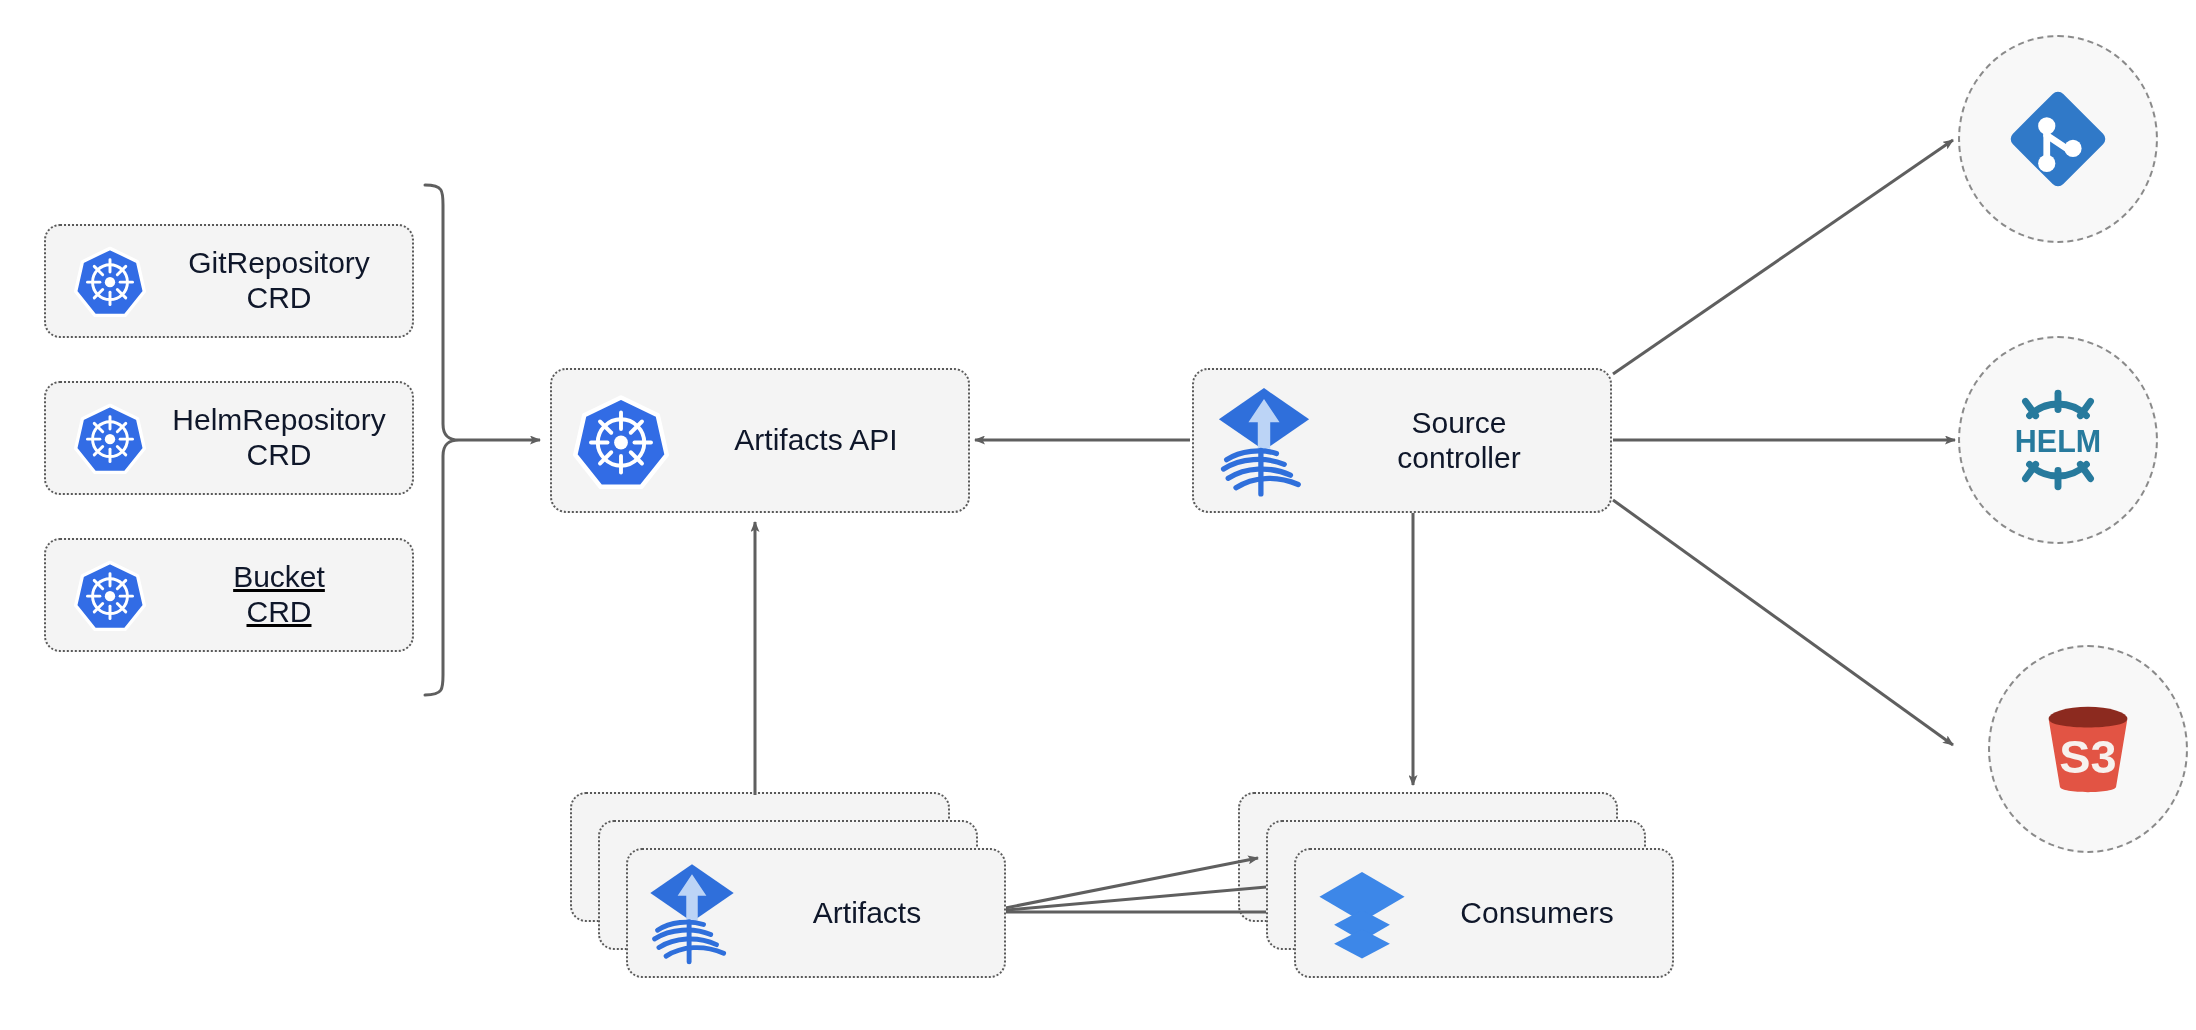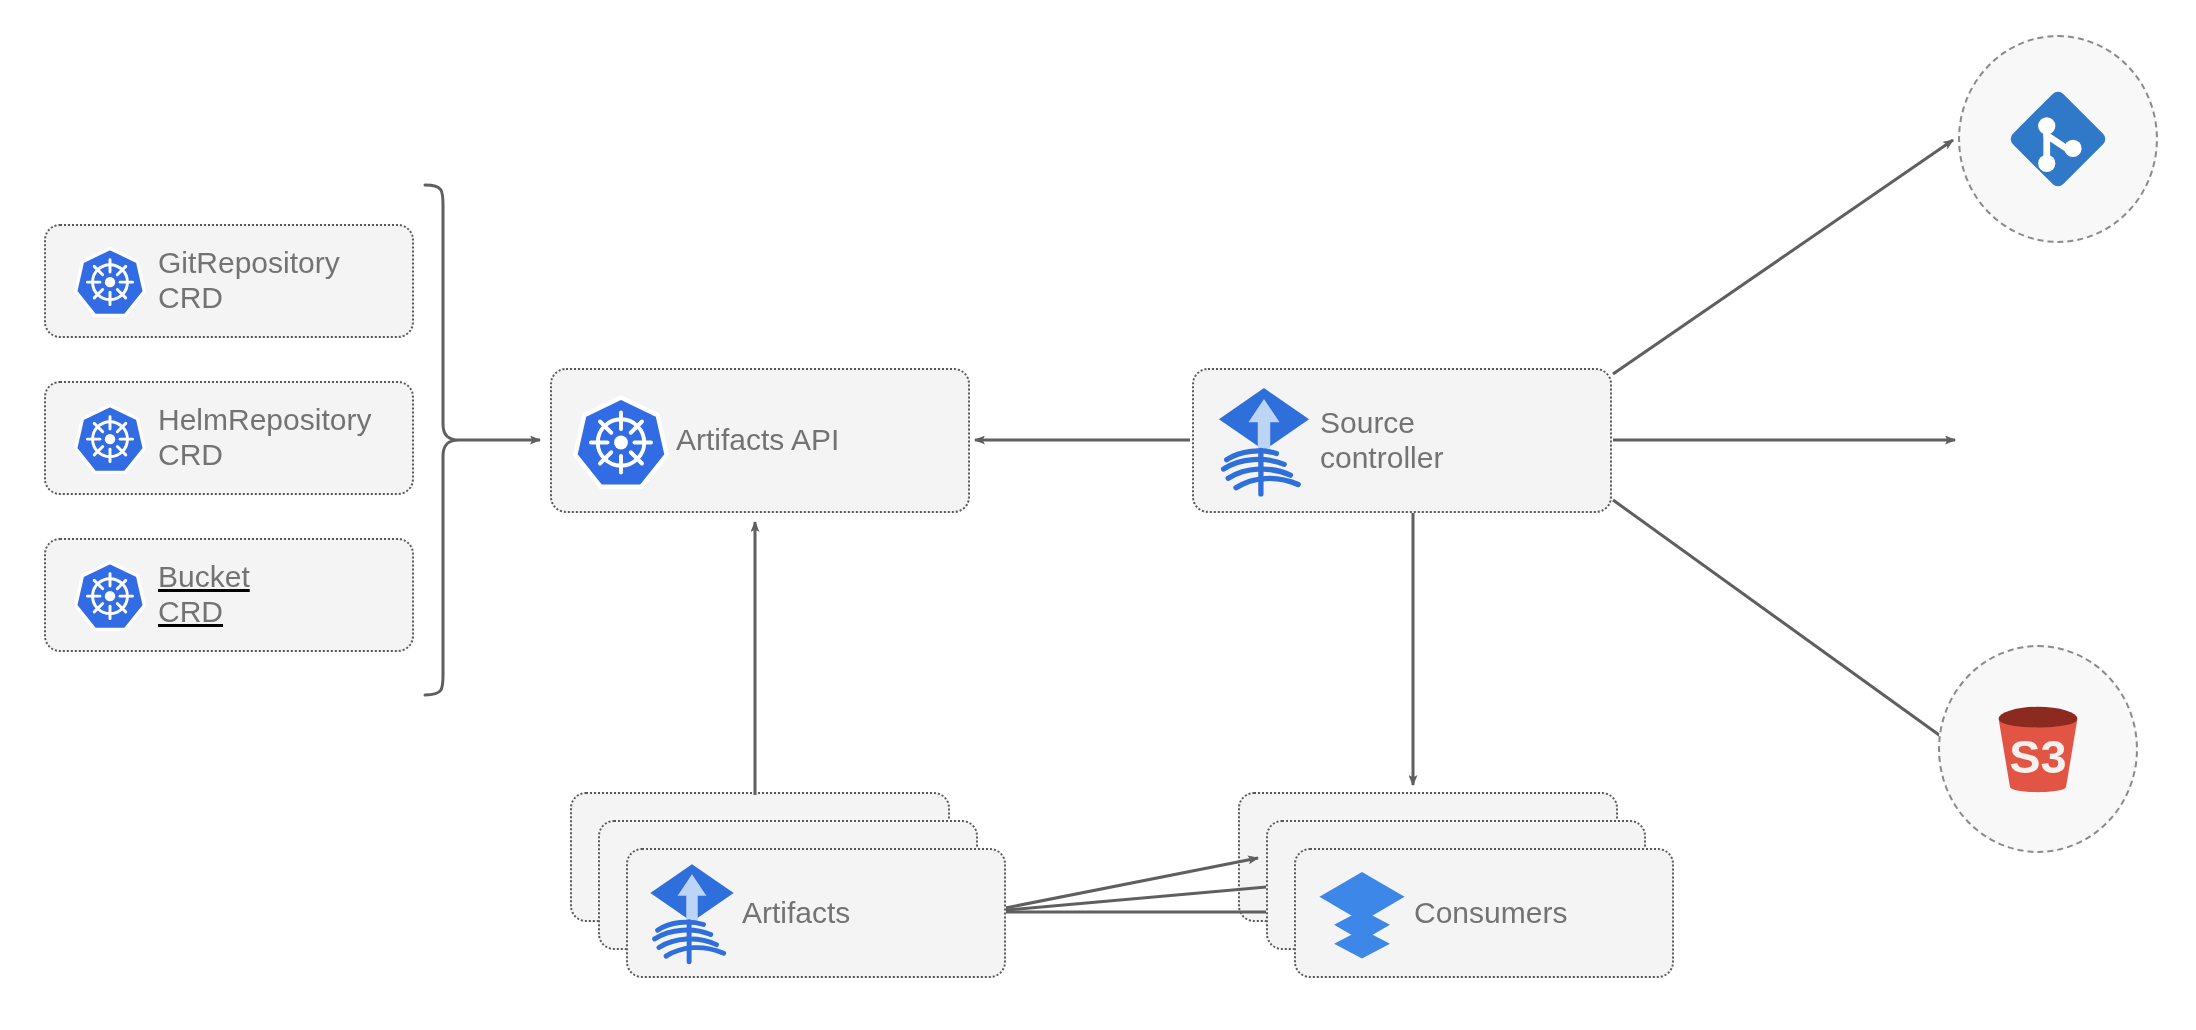--- a/index.html
+++ b/index.html
@@ -28,22 +28,23 @@
   }
   .node-ghost {
     position: absolute;
     background: #f4f4f4;
     border: 2.5px dotted #595959;
     border-radius: 16px;
     z-index: 2;
   }
   .node-label {
     font-size: 30px;
-    color: #737373;
+    color: #0f172a;
     line-height: 1.16;
+    text-align: center;
     white-space: pre-line;
     flex: 1;
     padding-right: 12px;
   }
   .node-icon {
     flex: 0 0 auto;
     display: flex;
     align-items: center;
     justify-content: center;
   }
@@ -262,22 +263,39 @@
           <line x1="26" y1="44" x2="26" y2="26"></line>
           <path d="M26 30 L38 38"></path>
         </g>
         <circle cx="26" cy="45" r="4.6" fill="#ffffff"></circle>
         <circle cx="26" cy="25" r="4.6" fill="#ffffff"></circle>
         <circle cx="40" cy="37" r="4.6" fill="#ffffff"></circle>
       </svg>
     </div>
   </div>
 
-
-  <div class="circle-node" style="left:1938px; top:645px; width:200px; height:208px;">
+  <div class="circle-node" style="left:1958px; top:336px; width:200px; height:208px;">
+    <div style="width:130px;height:130px;position:relative;">
+      <svg viewBox="0 0 64 64" width="130" height="130" xmlns="http://www.w3.org/2000/svg">
+        <g fill="none" stroke="#277a9d" stroke-width="3.4" stroke-linecap="round">
+          <path d="M18 20 A20 20 0 0 1 46 20"></path>
+          <path d="M18 44 A20 20 0 0 0 46 44"></path>
+          <path d="M32 9 L32 17"></path>
+          <path d="M32 47 L32 55"></path>
+          <path d="M16 13 L21 20"></path>
+          <path d="M48 13 L43 20"></path>
+          <path d="M16 51 L21 44"></path>
+          <path d="M48 51 L43 44"></path>
+        </g>
+        <text x="32" y="38" text-anchor="middle" fill="#277a9d" font-family="Liberation Sans, sans-serif" font-size="15" font-weight="bold">HELM</text>
+      </svg>
+    </div>
+  </div>
+
+  <div class="circle-node" style="left:1988px; top:645px; width:200px; height:208px;">
     <div style="width:120px;height:120px;">
       <svg viewBox="0 0 64 64" width="120" height="120" xmlns="http://www.w3.org/2000/svg">
         <ellipse cx="32" cy="16" rx="21" ry="6.5" fill="#8c2a1f"></ellipse>
         <path d="M11 16 L17 52 C17 56 47 56 47 52 L53 16 C53 22 11 22 11 16 Z" fill="#e25444"></path>
         <text x="32" y="45" text-anchor="middle" fill="#f7f1ee" font-family="Liberation Sans, sans-serif" font-size="25" font-weight="bold">S3</text>
       </svg>
     </div>
   </div>
 
 </div>

